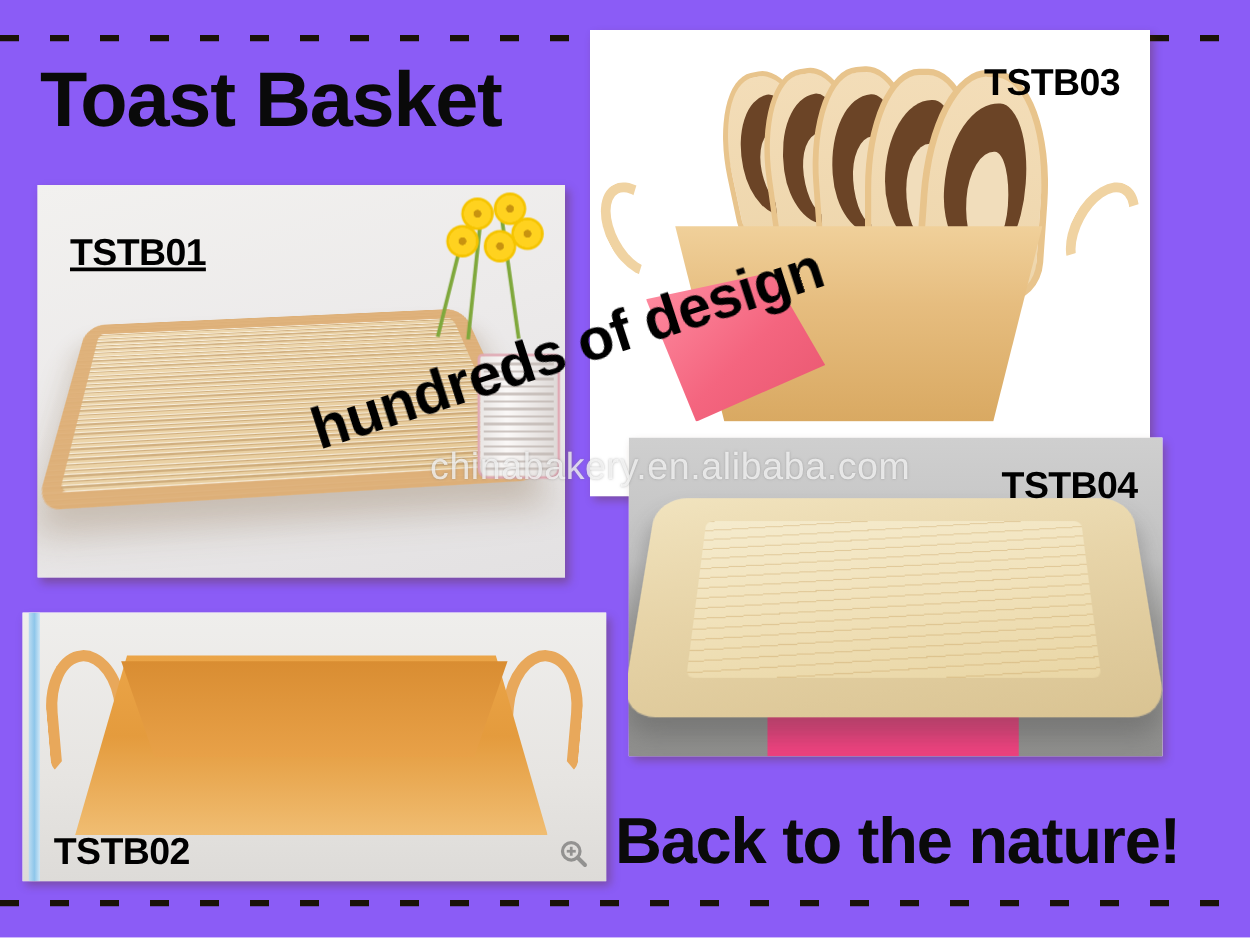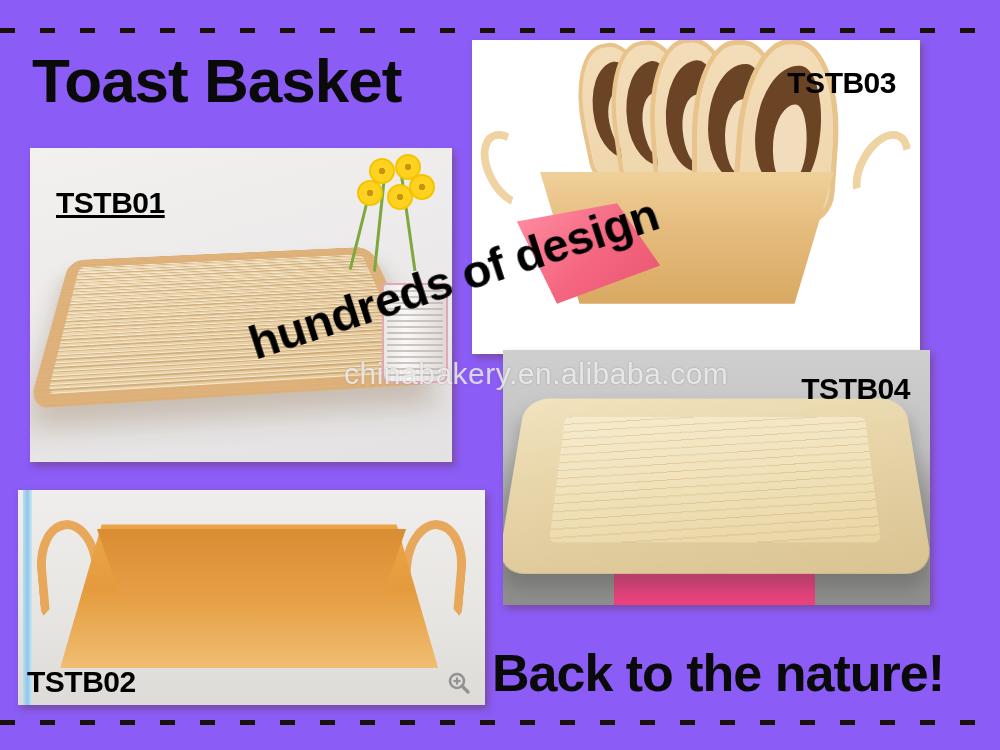--- a/index.html
+++ b/index.html
@@ -72,21 +72,21 @@
     font-size: 30px;
     letter-spacing: -0.5px;
     white-space: nowrap;
     z-index: 9;
     line-height: 1;
   }
 
   
   #card-tstb01 { left: 30px;  top: 148px; width: 422px; height: 314px; padding: 12px 11px 13px 12px; }
   #card-tstb02 { left: 18px;  top: 490px; width: 467px; height: 215px; padding: 12px 12px 12px 13px; }
-  #card-tstb03 { left: 472px; top: 40px;  width: 448px; height: 314px; padding: 7px; }
+  #card-tstb03 { left: 472px; top: 24px;  width: 448px; height: 373px; padding: 7px; }
   #card-tstb04 { left: 503px; top: 350px; width: 427px; height: 255px; padding: 9px 9px 9px 9px; }
 
   
   .ph {
     position: absolute;
     inset: 0;
     width: 100%;
     height: 100%;
   }
 
@@ -316,21 +316,21 @@
   <div class="photo-card" id="card-tstb02">
     <div class="photo-inner">
       <div class="ph" id="ph02">
         <div class="blue-strip"></div>
         <div class="handle l"></div>
         <div class="handle r"></div>
         <div class="b-body weave-h"></div>
         <div class="b-inner weave-v"></div>
       </div>
     </div>
-    <div class="sku-label" style="left:9px; bottom:8px;">TSTB02</div>
+    <div class="sku-label" style="left:25px; bottom:8px;">TSTB02</div>
     <svg id="zoom-in-icon" viewBox="0 0 24 24">
       <circle cx="10" cy="10" r="7" fill="none" stroke="#555" stroke-width="2.6"></circle>
       <line x1="10" y1="6.4" x2="10" y2="13.6" stroke="#555" stroke-width="2.2"></line>
       <line x1="6.4" y1="10" x2="13.6" y2="10" stroke="#555" stroke-width="2.2"></line>
       <line x1="15" y1="15" x2="21" y2="21" stroke="#555" stroke-width="3.2" stroke-linecap="round"></line>
     </svg>
   </div>
 
   <div class="photo-card" id="card-tstb03">
     <div class="photo-inner">

